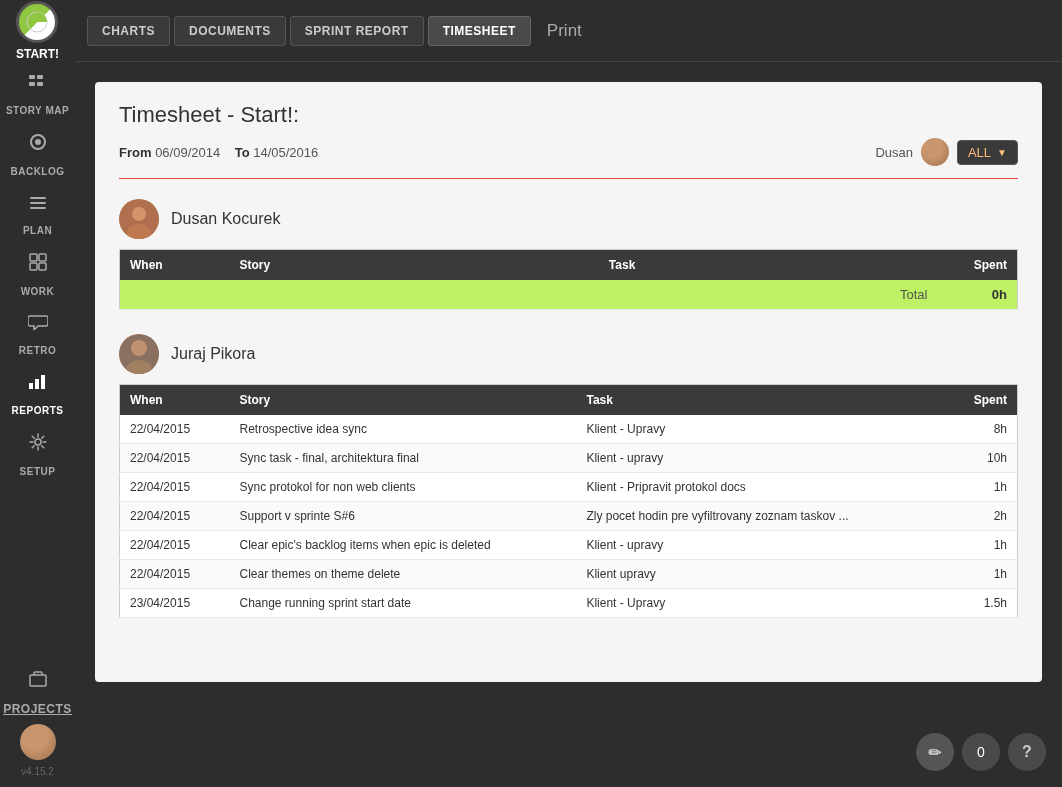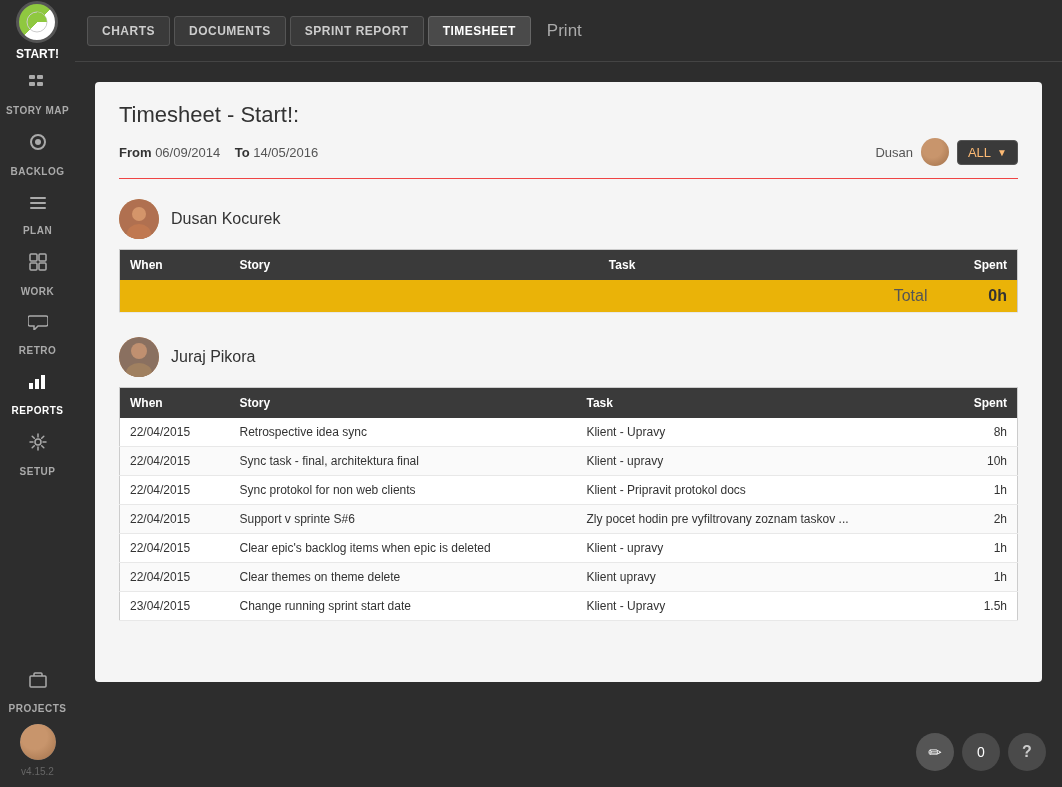--- a/index.html
+++ b/index.html
@@ -237,24 +237,24 @@
       background: #fff;
     }
     .data-table tbody tr:nth-child(even) { background: #fafafa; }
     .data-table tbody td {
       padding: 7px 10px;
       font-size: 12px;
       color: #333;
     }
     .data-table tbody td.right { text-align: right; }
     .data-table .total-row td {
-      background: #eab308;
+      background: #bef264;
       text-align: right;
       font-weight: bold;
-      font-size: 16px;
+      font-size: 13px;
       color: #333;
     }
     .total-label { color: #555; font-weight: normal; }
 
     
     .content-area::-webkit-scrollbar { width: 6px; }
     .content-area::-webkit-scrollbar-track { background: #222; }
     .content-area::-webkit-scrollbar-thumb { background: #555; border-radius: 3px; }
 
     
@@ -401,21 +401,21 @@
   <div class="sidebar-divider"></div>
 
   <div class="sidebar-bottom">
     <div class="sidebar-item" style="height:50px;">
       <span class="sidebar-icon">
         <svg width="18" height="16" viewBox="0 0 18 16">
             <rect x="1" y="4" width="16" height="11" rx="1" fill="none" stroke="#aaa" stroke-width="1.5"></rect>
             <path d="M5 4 V2 a1 1 0 0 1 1-1 h6 a1 1 0 0 1 1 1 V4" fill="none" stroke="#aaa" stroke-width="1.5"></path>
           </svg>
       </span>
-      <span style="font-size:10px;color:#aaa;font-weight:bold;">PROJECTS</span>
+      <span style="font-size:12px;color:#aaa;font-weight:bold;text-decoration:underline;">PROJECTS</span>
     </div>
     <div class="sidebar-avatar">
       <div class="avatar-face"></div>
     </div>
     <span class="sidebar-version">v4.15.2</span>
   </div>
 </div>
 
 <div class="main-area">
 

